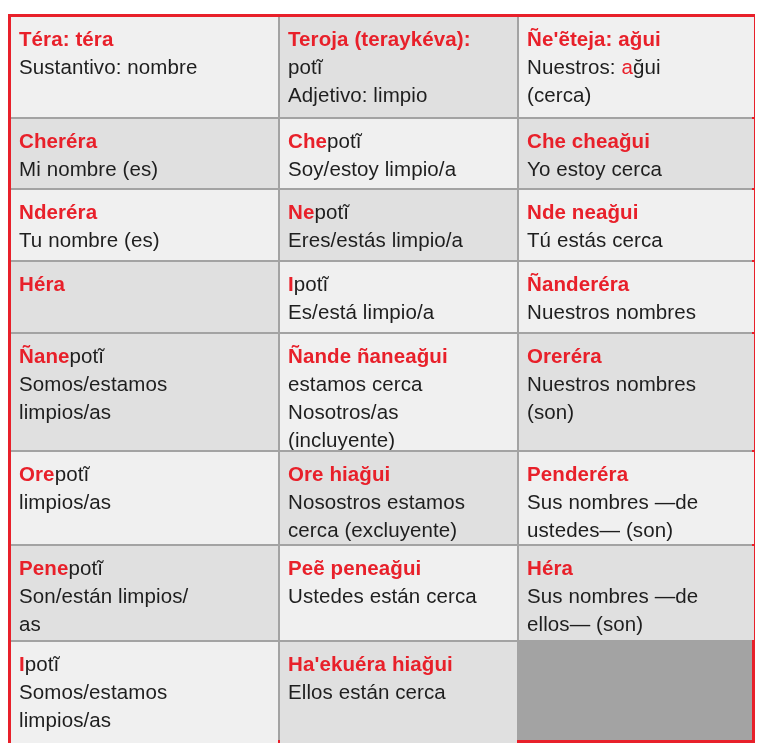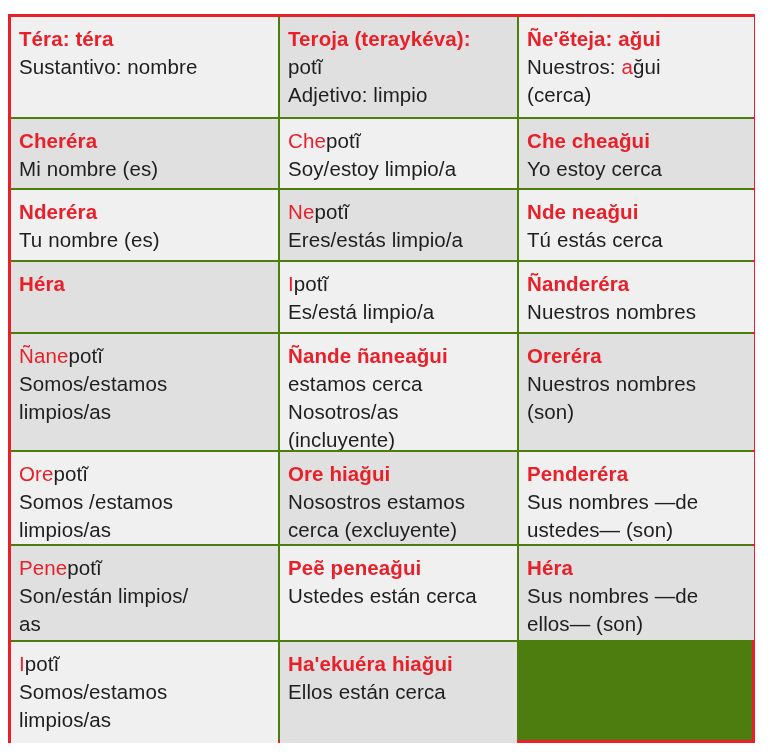--- a/index.html
+++ b/index.html
@@ -2,41 +2,41 @@
 <html><head>
   <meta charset="utf-8">
   <style>
     html, body { margin: 0; padding: 0; background: #ffffff; }
     body { width: 770px; height: 755px; position: relative; overflow: hidden; }
     .tbl {
       position: absolute; left: 8px; top: 14px;
       width: 747px; height: 729px;
       box-sizing: border-box;
       border: 3px solid #e8202a;
-      background: #4d7c0f;
+      background: #a3a3a3;
       display: grid;
       grid-template-columns: 267px 237px 235px;
       grid-template-rows: 100px 69px 70px 70px 116px 92px 94px 101px;
       gap: 2px;
       font-family: "Liberation Sans", "DejaVu Sans", sans-serif;
     }
     .cell {
       padding: 8px 8px 0 8px;
       font-size: 20.5px;
       line-height: 28px;
       color: #1e1e1e;
       box-sizing: border-box;
       overflow: hidden;
       letter-spacing: 0.1px;
     }
     .light { background: #f0f0f0; }
     .dark { background: #e0e0e0; }
     .head { color: #e8202a; font-weight: bold; display: block; }
     .red { color: #e8202a; }
-    .redb { color: #e8202a; font-weight: normal; }
+    .redb { color: #e8202a; font-weight: bold; }
     .line { display: block; }
   </style>
 </head>
 <body>
 
 <div class="tbl">
 
   <div class="cell light">
     <span class="head">Téra: téra</span>
     <span class="line">Sustantivo: nombre</span>
@@ -101,21 +101,20 @@
     <span class="line">Nosotros/as</span>
     <span class="line">(incluyente)</span>
   </div>
 
   <div class="cell dark">
     <span class="head">Oreréra</span>
     <span class="line">Nuestros nombres (son)</span>
   </div>
   <div class="cell light">
     <span class="line"><span class="redb">Ore</span><span>potĩ</span></span>
-    <span class="line">Somos /estamos</span>
     <span class="line">limpios/as</span>
   </div>
   <div class="cell dark">
     <span class="head">Ore hiağui</span>
     <span class="line">Nosostros estamos</span>
     <span class="line">cerca (excluyente)</span>
   </div>
 
   <div class="cell light">
     <span class="head">Penderéra</span>

